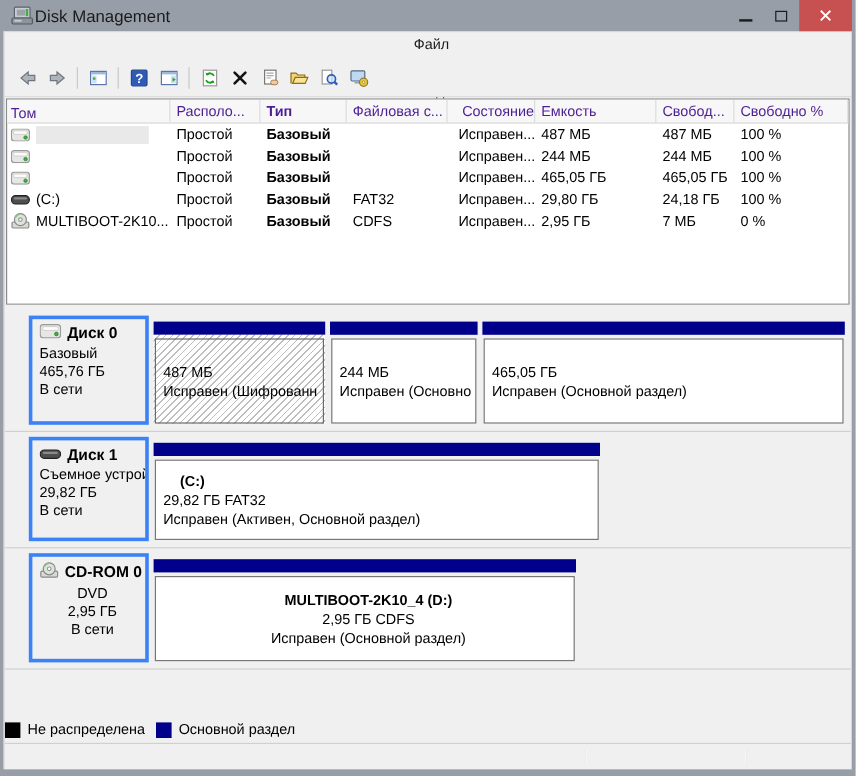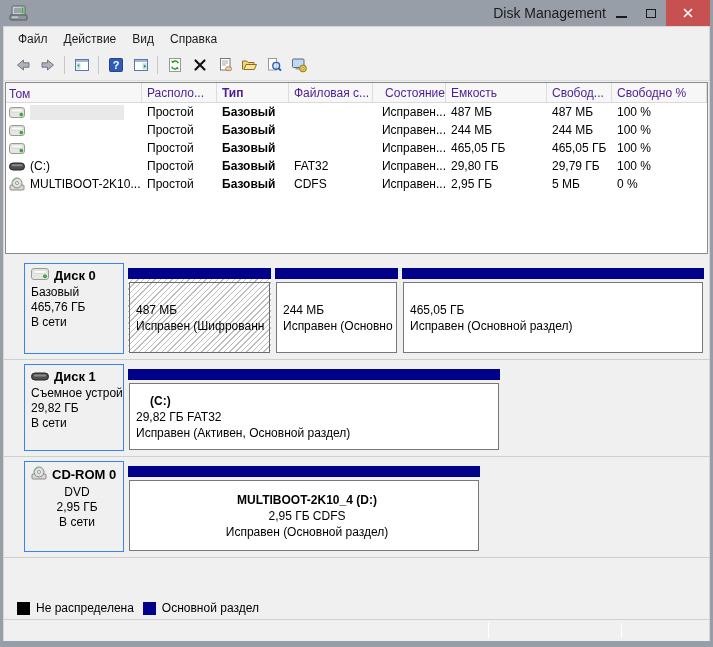--- a/index.html
+++ b/index.html
@@ -4,31 +4,31 @@
 <style>
   * { margin:0; padding:0; box-sizing:border-box; }
   html,body { width:713px; height:647px; }
   body { font-family:"Liberation Sans", sans-serif; font-size:12px; color:#000; background:#fff; }
 
   .window { width:713px; height:647px; background:#989EA7; padding:0 3px 6px 3px; outline:1px solid #79808A; position:relative; }
 
   
   .titlebar { height:26px; display:flex; align-items:center; background:#989EA7; }
   .win-icon { width:20px; height:18px; margin-left:6px; flex:0 0 auto; }
-  .title { flex:1; text-align:right; font-size:14px; color:#1b1b1b; }
+  .title { flex:1; text-align:left; font-size:14px; color:#1b1b1b; }
   .caption-btns { display:flex; height:26px; align-items:stretch; }
   .cap-btn { width:30px; display:flex; align-items:center; justify-content:center; cursor:default; }
   .cap-btn.close { width:44px; background:#C75050; }
   .glyph-min { width:11px; height:0; border-top:2px solid #1b1b1b; margin-top:8px; }
   .glyph-max { width:10px; height:9px; border:1.5px solid #1b1b1b; background:transparent; }
 
   
   .client { background:#F0F0F0; height:615px; display:flex; flex-direction:column; border:1px solid #D6D6D6; border-bottom:none; }
 
-  .menubar { height:23px; display:flex; align-items:center; padding-left:6px; background:#F0F0F0; }
+  .menubar { height:23px; display:flex; align-items:center; padding-left:6px; background:#F0F0F0;flex-direction:column; }
   .menu-item { padding:3px 8px; color:#1b1b1b; }
 
   .toolbar { height:31px; display:flex; align-items:center; padding-left:6px; background:#F0F0F0; border-bottom:1px solid #DDDDDD; }
   .tbtn { width:25px; height:24px; display:flex; align-items:center; justify-content:center; }
   .tsep { width:1px; height:18px; background:#C9C9C9; margin:0 4px; }
 
   
   .listview { margin:1px 1px 0 1px; height:172px; background:#fff; border:1px solid #8A8A8A; overflow:hidden; display:flex; flex-direction:column; }
   .lhead { display:flex; height:20px; background:#F7F7F7; border-bottom:1px solid #D9D9D9; flex:0 0 auto; }
   .hcell { border-right:1px solid #DCDCDC; padding:3px 0 0 5px; white-space:nowrap; overflow:hidden; color:#4c1d95; }
@@ -40,38 +40,38 @@
   .ricon { width:18px; height:14px; margin-right:3px; flex:0 0 auto; display:inline-flex; align-items:center; }
   .vol-hl { display:inline-block; min-width:94px; height:15px; background:#E9E9E9; line-height:15px; }
 
   .splitter { height:5px; background:#F0F0F0; }
 
   
   .graphpane { flex:1; background:#F0F0F0; display:flex; flex-direction:column; overflow:hidden; }
   .disk-row { position:relative; border-bottom:1px solid #CFCFCF; flex:0 0 auto; }
   .row-d0 { height:101px; } .row-d1 { height:97px; } .row-d2 { height:101px;text-align:center; }
 
-  .dlabel { position:absolute; left:20px; top:4px; bottom:5px; width:100px; background:#F0F0F0; border:1px solid #3b82f6; padding:4px 0 0 6px; overflow:hidden; }
+  .dlabel { position:absolute; left:20px; top:4px; bottom:5px; width:100px; background:#F0F0F0; border:3px solid #3b82f6; padding:4px 0 0 6px; overflow:hidden; }
   .dtitle { display:flex; align-items:center; margin-bottom:2px; }
   .dtitle .dicon { margin-right:5px; flex:0 0 auto; }
   .dname { font-weight:bold; font-size:13px; white-space:nowrap; }
   .dline { line-height:15px; white-space:nowrap; }
 
   .dgraph { position:absolute; left:124px; top:9px; bottom:6px; right:8px; display:flex; gap:4px; }
   .pcell { display:flex; flex-direction:column; flex:0 0 auto; }
   .pstrip { height:11px; flex:0 0 auto; }
   .pwrap { flex:1; padding:3px 1px 0 1px; }
   .pwrap.hatch { background:repeating-linear-gradient(135deg,#ffffff 0 3px,#bdbdbd 3px 4px); }
   .pbox { height:100%; border:1px solid #777777; background:#fff; display:flex; flex-direction:column; justify-content:center; padding-left:6px; overflow:hidden; }
   .pwrap.hatch .pbox { background:transparent; border-color:#6a6a6a; }
   .pline { line-height:16px; white-space:nowrap; }
   .ptitle { font-weight:bold; line-height:16px; white-space:nowrap; }
   .ptitle.indent { padding-left:14px; }
 
-  .legend { margin-top:auto; height:22px; display:flex; align-items:center; padding-left:13px; flex:0 0 auto; }
+  .legend { margin-top:auto; height:22px; display:flex; align-items:center; flex:0 0 auto; }
   .leg-item { display:flex; align-items:center; margin-right:9px; }
   .leg-sq { width:13px; height:13px; margin-right:6px; flex:0 0 auto; }
 
   
   .statusbar { height:22px; background:#F0F0F0; border-top:1px solid #D0D0D0; position:relative; flex:0 0 auto; }
   .sb-sep { position:absolute; top:3px; bottom:3px; width:1px; background:#C6C6C6; border-right:1px solid #FFFFFF; }
   .sb-sep.s1 { left:484px; } .sb-sep.s2 { left:617px; }
 </style>
 </head>
 <body>
@@ -271,42 +271,42 @@
                 <rect x="2.5" y="2.3" width="11" height="2" rx="1" fill="#8A8A8A"></rect>
               </svg>
             </span>
             <span>(C:)</span>
           </div>
         <div class="ccell c1">Простой</div>
         <div class="ccell c2">Базовый</div>
         <div class="ccell c3">FAT32</div>
         <div class="ccell c4">Исправен...</div>
         <div class="ccell c5">29,80 ГБ</div>
-        <div class="ccell c6">29,79 ГБ</div>
+        <div class="ccell c6">24,18 ГБ</div>
         <div class="ccell c7">100 %</div>
       </div>
 
       <div class="lrow">
         <div class="c0">
             <span class="ricon">
               <svg width="16" height="14" viewBox="0 0 16 14">
                 <rect x="1" y="8" width="14" height="5" rx="1" fill="#D9D9D7" stroke="#8A8A88"></rect>
                 <circle cx="8" cy="6" r="5" fill="#DDE4DC" stroke="#8A8A88"></circle>
                 <circle cx="8" cy="6" r="1.5" fill="#FFF" stroke="#9A9A98"></circle>
                 <path d="M4 4 A5 5 0 0 1 8 1.2" fill="none" stroke="#7FBF7F" stroke-width="1.2"></path>
               </svg>
             </span>
             <span>MULTIBOOT-2K10...</span>
           </div>
         <div class="ccell c1">Простой</div>
         <div class="ccell c2">Базовый</div>
         <div class="ccell c3">CDFS</div>
         <div class="ccell c4">Исправен...</div>
         <div class="ccell c5">2,95 ГБ</div>
-        <div class="ccell c6">5 МБ</div>
+        <div class="ccell c6">7 МБ</div>
         <div class="ccell c7">0 %</div>
       </div>
     </div>
 
     <div class="splitter"></div>
 
     <div class="graphpane">
 
       <div class="disk-row row-d0">
         <div class="dlabel">

